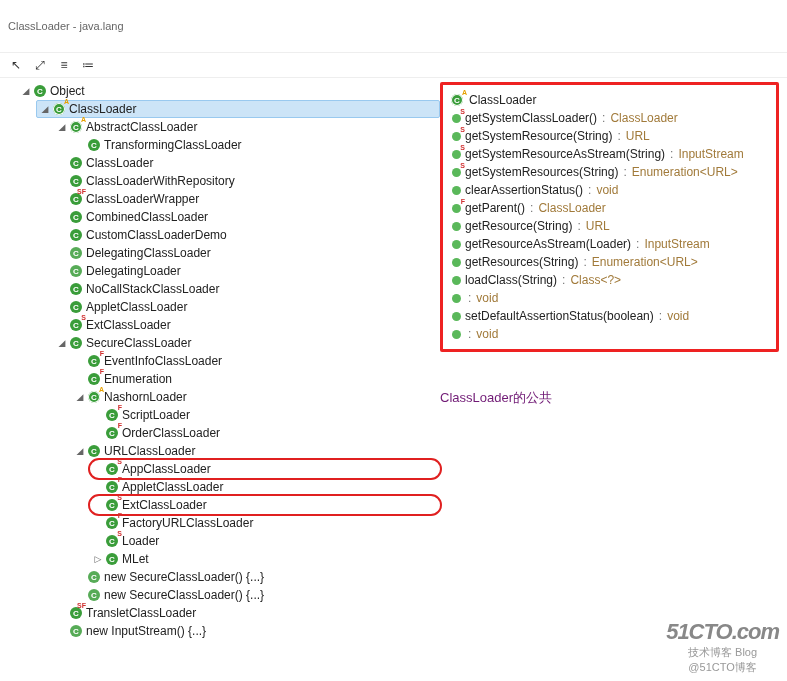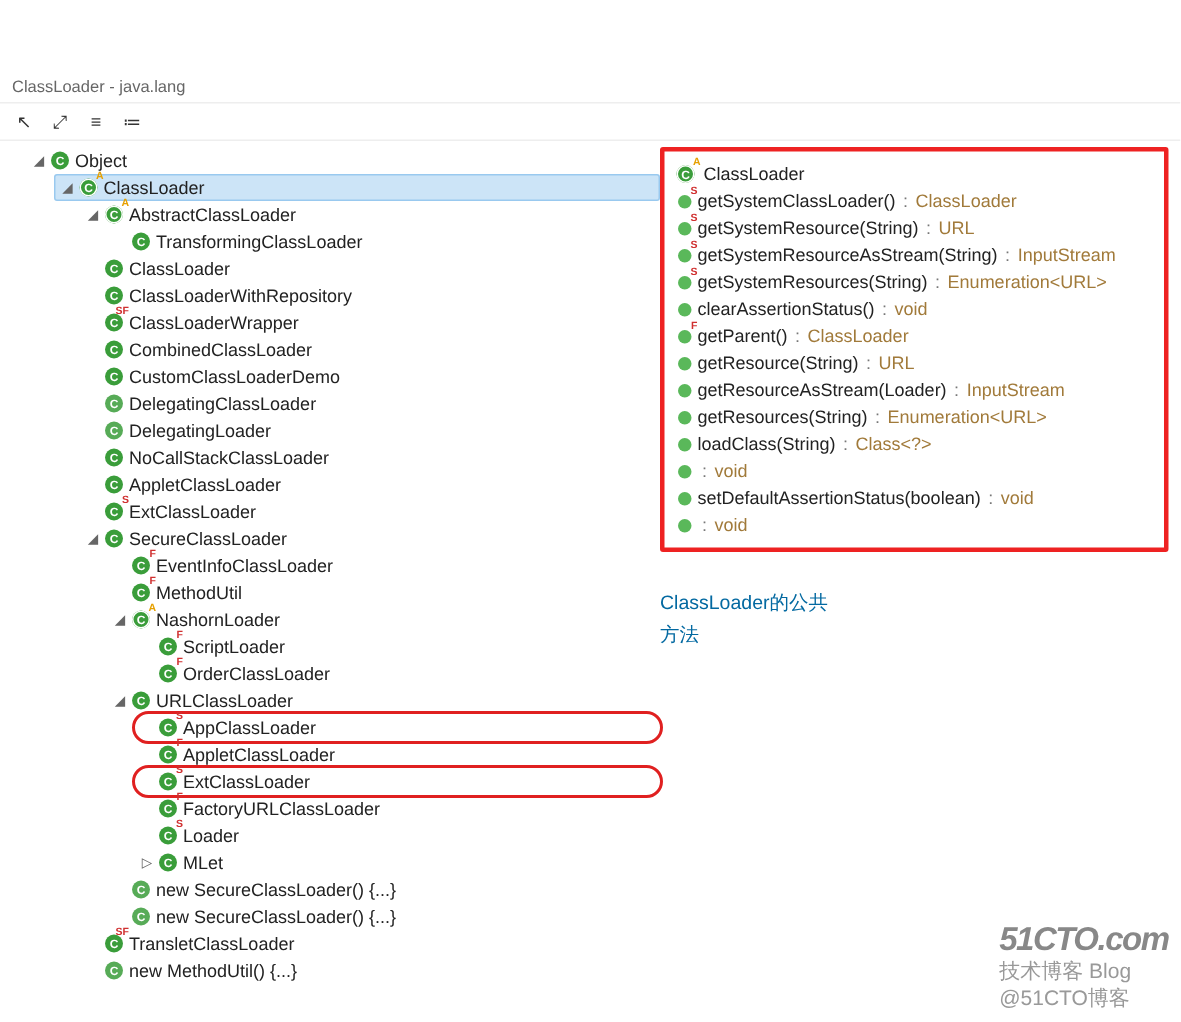--- a/index.html
+++ b/index.html
@@ -1,17 +1,17 @@
 <!DOCTYPE html>
 <html><head>
 <meta charset="utf-8">
 <style>
   * { box-sizing: border-box; }
   body { margin:0; font-family: "Segoe UI", Tahoma, sans-serif; font-size:12px; background:#fff; color:#333; width:787px; height:681px; position:relative; }
-  .titlebar { padding:4px 8px; font-size:11px; color:#666; border-bottom:1px solid #eee;margin-top:48px; }
+  .titlebar { padding:20px 8px; font-size:11px; color:#666; border-bottom:1px solid #eee; }
   .toolbar { padding:2px 6px; display:flex; align-items:center; gap:4px; border-bottom:1px solid #eee; }
   .tb-btn { width:20px; height:20px; display:inline-flex; align-items:center; justify-content:center; border-radius:2px; cursor:pointer; }
   .columns { display:flex; }
   .tree-panel { width:440px; padding:4px 0 4px 4px; }
   .right-panel { flex:1; padding:4px 8px 4px 0; position:relative; }
   ul.tree { list-style:none; margin:0; padding:0 0 0 14px; }
   li.node { margin:0; padding:0; }
   .row { display:flex; align-items:center; height:18px; padding:0 2px; border-radius:2px; cursor:default; white-space:nowrap; }
   .row.selected { background:#cce4f7; border:1px solid #99c9ef; height:18px; }
   .row.hl { outline:2px solid #e02020; outline-offset:0; border-radius:9px; }
@@ -26,24 +26,24 @@
   .b-S { color:#d03030; }
   .b-F { color:#d03030; }
   .lbl { color:#222; }
   .members-box { border:3px solid #e22; padding:6px; border-radius:2px; }
   .member-row { display:flex; align-items:center; height:18px; gap:2px; white-space:nowrap; }
   .m-ico { width:14px; height:14px; display:flex; align-items:center; justify-content:center; position:relative; }
   .m-dot { width:9px; height:9px; border-radius:50%; background:#5ab85a; }
   .m-sig { color:#222; }
   .m-sep { color:#777; margin:0 3px; }
   .m-ret { color:#a17a3a; }
-  .annotation { color:#0369a1; font-size:13px; margin-top:24px; line-height:1.6; }
-  .watermark { position:absolute; right:8px; bottom:6px; text-align:left; font-family:Arial; }
+  .annotation { color:#701a75; font-size:13px; margin-top:36px; line-height:1.6; }
+  .watermark { position:absolute; right:8px; bottom:6px; text-align:center; font-family:Arial; }
   .wm-big { font-size:22px; font-weight:900; font-style:italic; color:#888; letter-spacing:-1px; }
-  .wm-small { font-size:14px; color:#999; }
+  .wm-small { font-size:11px; color:#999; }
 </style>
 </head>
 <body>
 
 <div class="titlebar">ClassLoader - java.lang</div>
 <div class="toolbar">
   <span class="tb-btn">↖</span>
   <span class="tb-btn">⤢</span>
   <span class="tb-btn">≡</span>
   <span class="tb-btn">≔</span>
@@ -200,21 +200,21 @@
             <span class="lbl">EventInfoClassLoader</span>
           </div>
         </li>
         <li class="node" style="padding-left: 54px;">
           <div class="row">
             <span class="expander"></span>
             <span class="ico">
               <span class="circ c-class">C</span>
               <span class="badge b-F">F</span>
             </span>
-            <span class="lbl">MethodUtil</span>
+            <span class="lbl">Enumeration</span>
           </div>
         </li>
         <li class="node" style="padding-left: 54px;">
           <div class="row">
             <span class="expander">◢</span>
             <span class="ico">
               <span class="circ c-abs">C</span>
               <span class="badge b-A">A</span>
             </span>
             <span class="lbl">NashornLoader</span>
@@ -335,21 +335,21 @@
             </span>
             <span class="lbl">TransletClassLoader</span>
           </div>
         </li>
         <li class="node" style="padding-left: 36px;">
           <div class="row">
             <span class="expander"></span>
             <span class="ico">
               <span class="circ c-anon">C</span>
             </span>
-            <span class="lbl">new MethodUtil() {...}</span>
+            <span class="lbl">new InputStream() {...}</span>
           </div>
         </li>
       </ul>
   </div>
   <div class="right-panel">
     <div class="members-box">
       <div class="member-row">
         <span class="ico">
             <span class="circ c-abs">C</span>
             <span class="badge b-A">A</span>
@@ -461,21 +461,20 @@
             <span class="m-ico">
               <span class="m-dot"></span>
             </span>
             <span class="m-sep">:</span>
             <span class="m-ret">void</span>
           </div>
         </div>
     </div>
     <div class="annotation">
       <div>ClassLoader的公共</div>
-      <div>方法</div>
     </div>
   </div>
 </div>
 <div class="watermark">
   <div class="wm-big">51CTO.com</div>
   <div class="wm-small">技术博客   Blog</div>
   <div class="wm-small">@51CTO博客</div>
 </div>
 
 </body></html>

